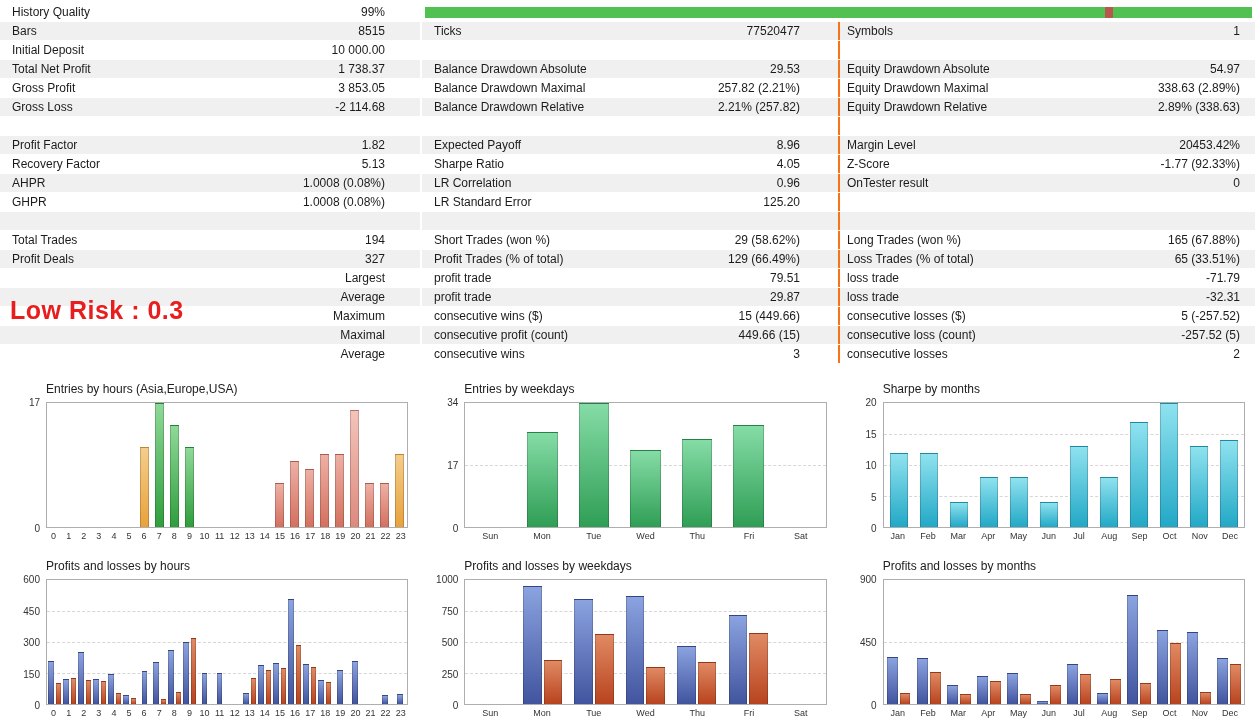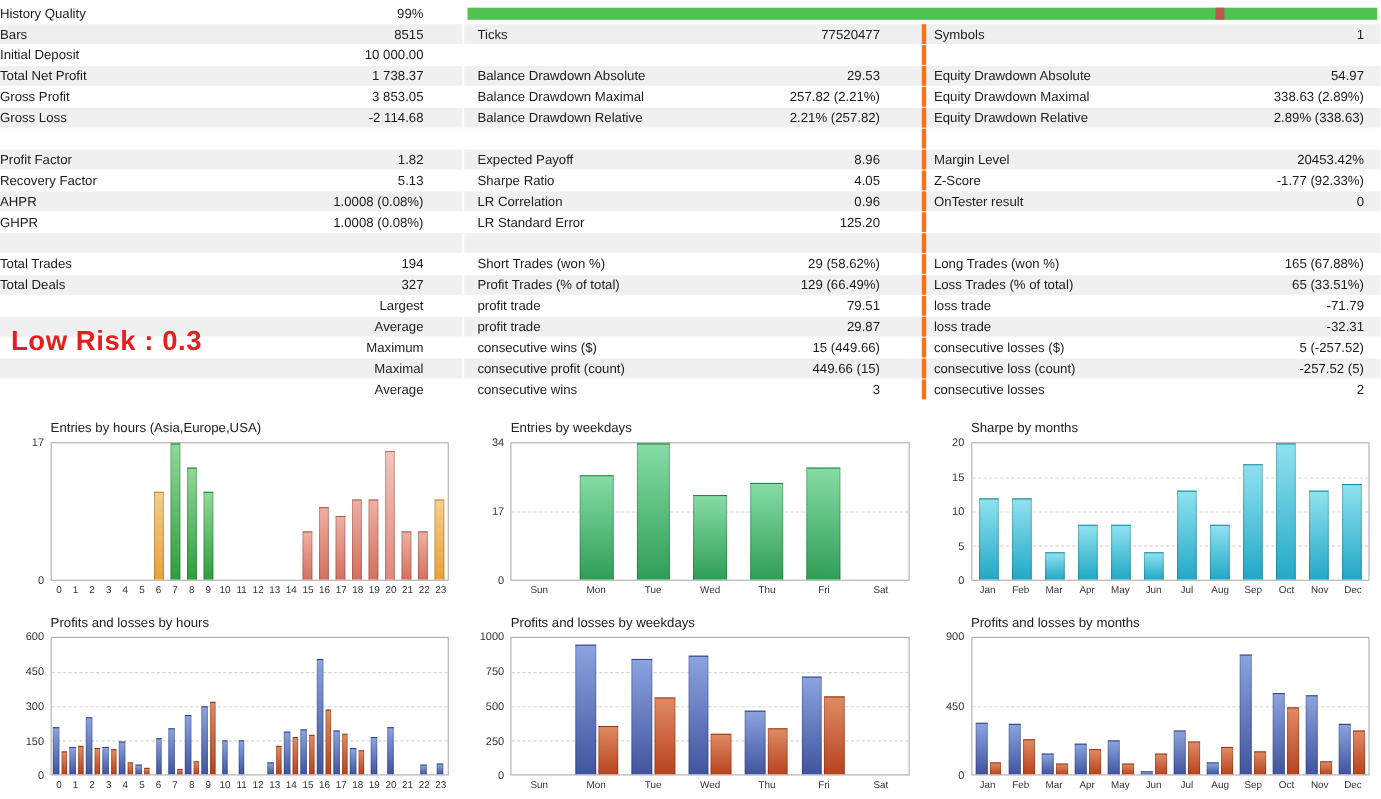--- a/index.html
+++ b/index.html
@@ -2,23 +2,23 @@
 <html><head>
 <meta charset="utf-8">
 <style>
   *{box-sizing:border-box;margin:0;padding:0;}
   html,body{width:1255px;height:726px;}
   body{background:#fff;font-family:"Liberation Sans","DejaVu Sans",sans-serif;font-size:12px;color:#1b1b1b;overflow:hidden;position:relative;}
   .stats{padding-top:3px;}
   .trow{display:flex;height:19px;line-height:18px;border-bottom:1px solid #fff;}
   .trow.shade{background:#f0f0f1;}
   .tcell{display:flex;justify-content:space-between;overflow:hidden;white-space:nowrap;}
-  .c0{width:420px;padding-left:0;padding-right:35px;gap:40px;}
+  .c0{width:420px;padding-left:12px;padding-right:35px;gap:40px;}
   .c1{width:418px;padding-left:12px;padding-right:38px;border-left:2px solid #fff;}
-  .c2{width:417px;padding-left:7px;padding-right:15px;border-left:4px solid #f97316;}
+  .c2{width:417px;padding-left:7px;padding-right:15px;border-left:2px solid #f97316;}
   .hq-area{flex:1;display:flex;align-items:center;padding:0 3px 0 5px;}
   .hq-bar{position:relative;height:11px;width:100%;}
   .hq-gap{position:absolute;top:0;bottom:0;width:8px;}
   .overlay-label{position:absolute;left:10px;top:296px;font-size:25px;font-weight:bold;letter-spacing:0.5px;}
   .charts{margin-top:8px;display:grid;grid-template-columns:repeat(3,1fr);grid-auto-rows:177px;}
   .chart{padding-top:10px;}
   .chart-title{margin-left:46px;font-size:12px;color:#202020;height:16px;margin-bottom:4px;white-space:nowrap;}
   .chart-body{display:flex;}
   .y-axis{width:46px;position:relative;}
   .y-tick{position:absolute;right:6px;font-size:10px;color:#333;}
@@ -211,21 +211,21 @@
           <span class="lbl">Short Trades (won %)</span>
           <span class="val">29 (58.62%)</span>
         </div>
         <div class="tcell c2">
           <span class="lbl">Long Trades (won %)</span>
           <span class="val">165 (67.88%)</span>
         </div>
       </div>
       <div class="trow shade">
         <div class="tcell c0">
-          <span class="lbl">Total Deals</span>
+          <span class="lbl">Profit Deals</span>
           <span class="val">327</span>
         </div>
         <div class="tcell c1">
           <span class="lbl">Profit Trades (% of total)</span>
           <span class="val">129 (66.49%)</span>
         </div>
         <div class="tcell c2">
           <span class="lbl">Loss Trades (% of total)</span>
           <span class="val">65 (33.51%)</span>
         </div>

